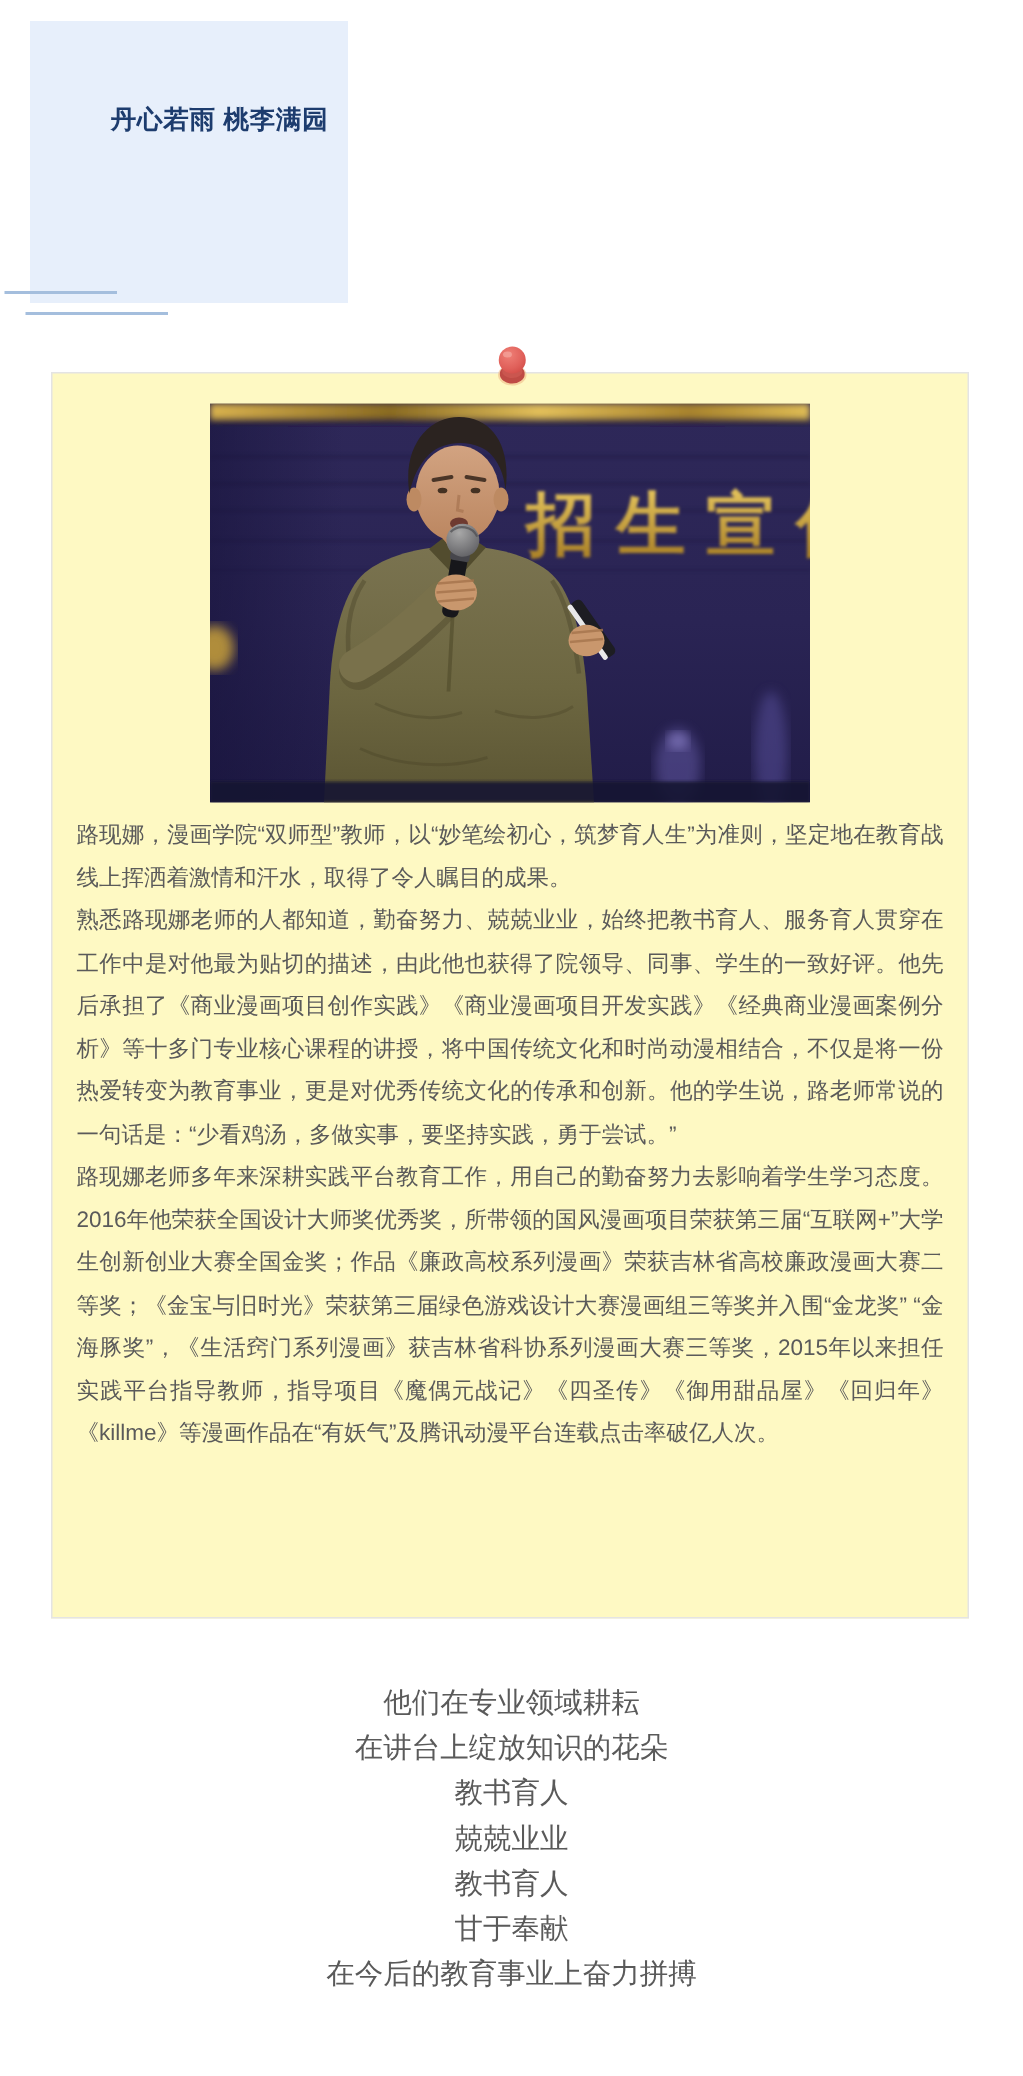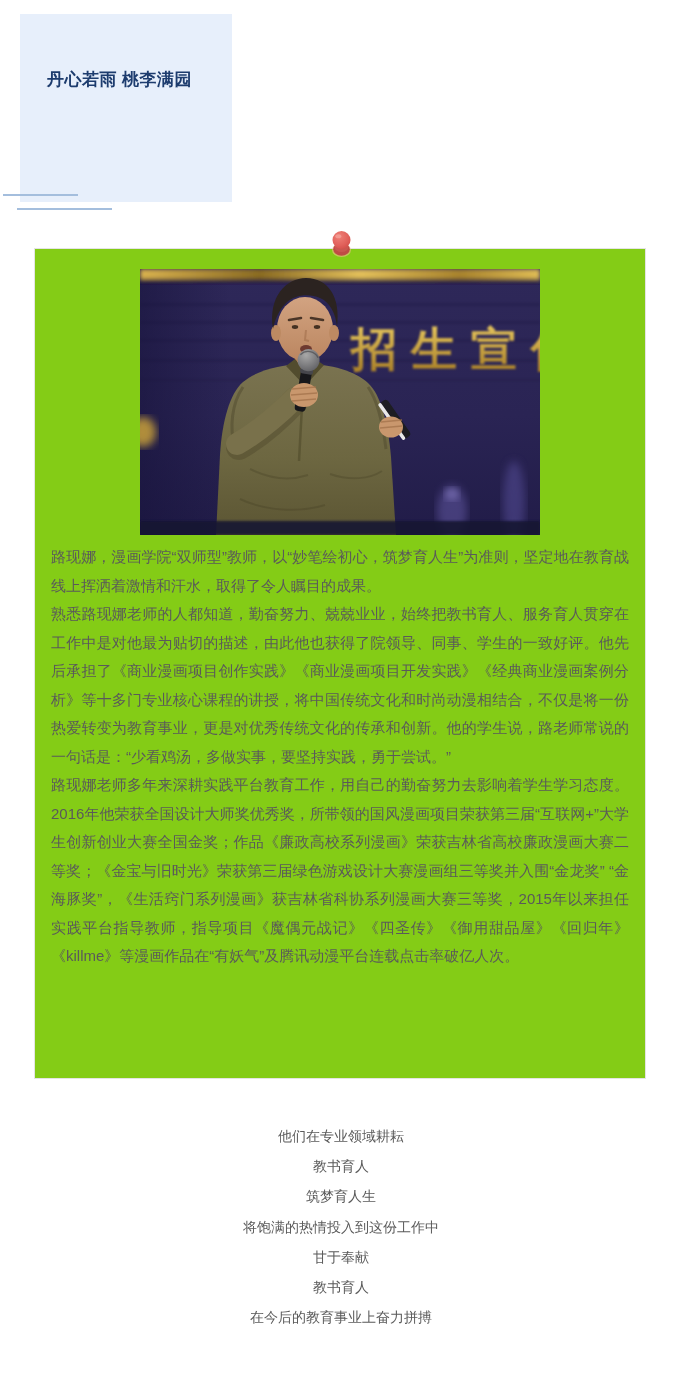--- a/index.html
+++ b/index.html
@@ -21,42 +21,42 @@
   }
   .header-box{
     position:absolute;left:20px;top:14px;width:212px;height:188px;
     background:var(--header-box-bg);
   }
   .header-title{
     position:absolute;left:0;right:13px;top:50px;
     text-align:right;color:var(--title-navy);
     font-size:17px;font-weight:700;line-height:32px;letter-spacing:.5px;
   }
-  .header-title div{white-space:nowrap;text-align:center;}
+  .header-title div{white-space:nowrap;}
   .divider{position:absolute;height:2px;background:var(--divider-blue);}
   .divider.a{left:3px;top:194px;width:75px;}
   .divider.b{left:17px;top:208px;width:95px;}
   .pin{position:absolute;left:330px;top:230px;width:24px;height:28px;z-index:5;}
   .card{
     position:absolute;left:34px;top:248px;width:612px;height:831px;
-    background:#84cc16;border:1px solid var(--card-border);
+    background:#fef9c3;border:1px solid var(--card-border);
   }
   .photo{
     position:absolute;left:105px;top:20px;width:400px;height:266px;
     display:block;
   }
   .article{
     position:absolute;left:16px;top:294px;width:578px;
     font-size:15px;line-height:28.5px;color:var(--body-gray);
     text-align:justify;
   }
   .article p{margin:0;}
   .verse{
     position:absolute;left:0;top:1121px;width:682px;
-    text-align:center;font-size:14px;line-height:30.2px;color:var(--body-gray);
+    text-align:center;font-size:19px;line-height:30.2px;color:var(--body-gray);
   }
 </style>
 </head>
 <body>
 
 <div class="header-box">
   <div class="header-title">
     <div>丹心若雨 桃李满园</div>
   </div>
 </div>
@@ -213,19 +213,19 @@
 
   <div class="article">
     <p>路现娜，漫画学院“双师型”教师，以“妙笔绘初心，筑梦育人生”为准则，坚定地在教育战线上挥洒着激情和汗水，取得了令人瞩目的成果。</p>
     <p>熟悉路现娜老师的人都知道，勤奋努力、兢兢业业，始终把教书育人、服务育人贯穿在工作中是对他最为贴切的描述，由此他也获得了院领导、同事、学生的一致好评。他先后承担了《商业漫画项目创作实践》《商业漫画项目开发实践》《经典商业漫画案例分析》等十多门专业核心课程的讲授，将中国传统文化和时尚动漫相结合，不仅是将一份热爱转变为教育事业，更是对优秀传统文化的传承和创新。他的学生说，路老师常说的一句话是：“少看鸡汤，多做实事，要坚持实践，勇于尝试。”</p>
     <p>路现娜老师多年来深耕实践平台教育工作，用自己的勤奋努力去影响着学生学习态度。2016年他荣获全国设计大师奖优秀奖，所带领的国风漫画项目荣获第三届“互联网+”大学生创新创业大赛全国金奖；作品《廉政高校系列漫画》荣获吉林省高校廉政漫画大赛二等奖；《金宝与旧时光》荣获第三届绿色游戏设计大赛漫画组三等奖并入围“金龙奖” “金海豚奖”，《生活窍门系列漫画》获吉林省科协系列漫画大赛三等奖，2015年以来担任实践平台指导教师，指导项目《魔偶元战记》《四圣传》《御用甜品屋》《回归年》《killme》等漫画作品在“有妖气”及腾讯动漫平台连载点击率破亿人次。</p>
   </div>
 </div>
 
 <div class="verse">
   <div>他们在专业领域耕耘</div>
+  <div>在讲台上绽放知识的花朵</div>
   <div>教书育人</div>
-  <div>筑梦育人生</div>
-  <div>将饱满的热情投入到这份工作中</div>
+  <div>兢兢业业</div>
+  <div>教书育人</div>
   <div>甘于奉献</div>
-  <div>教书育人</div>
   <div>在今后的教育事业上奋力拼搏</div>
 </div>
 
 </body></html>

